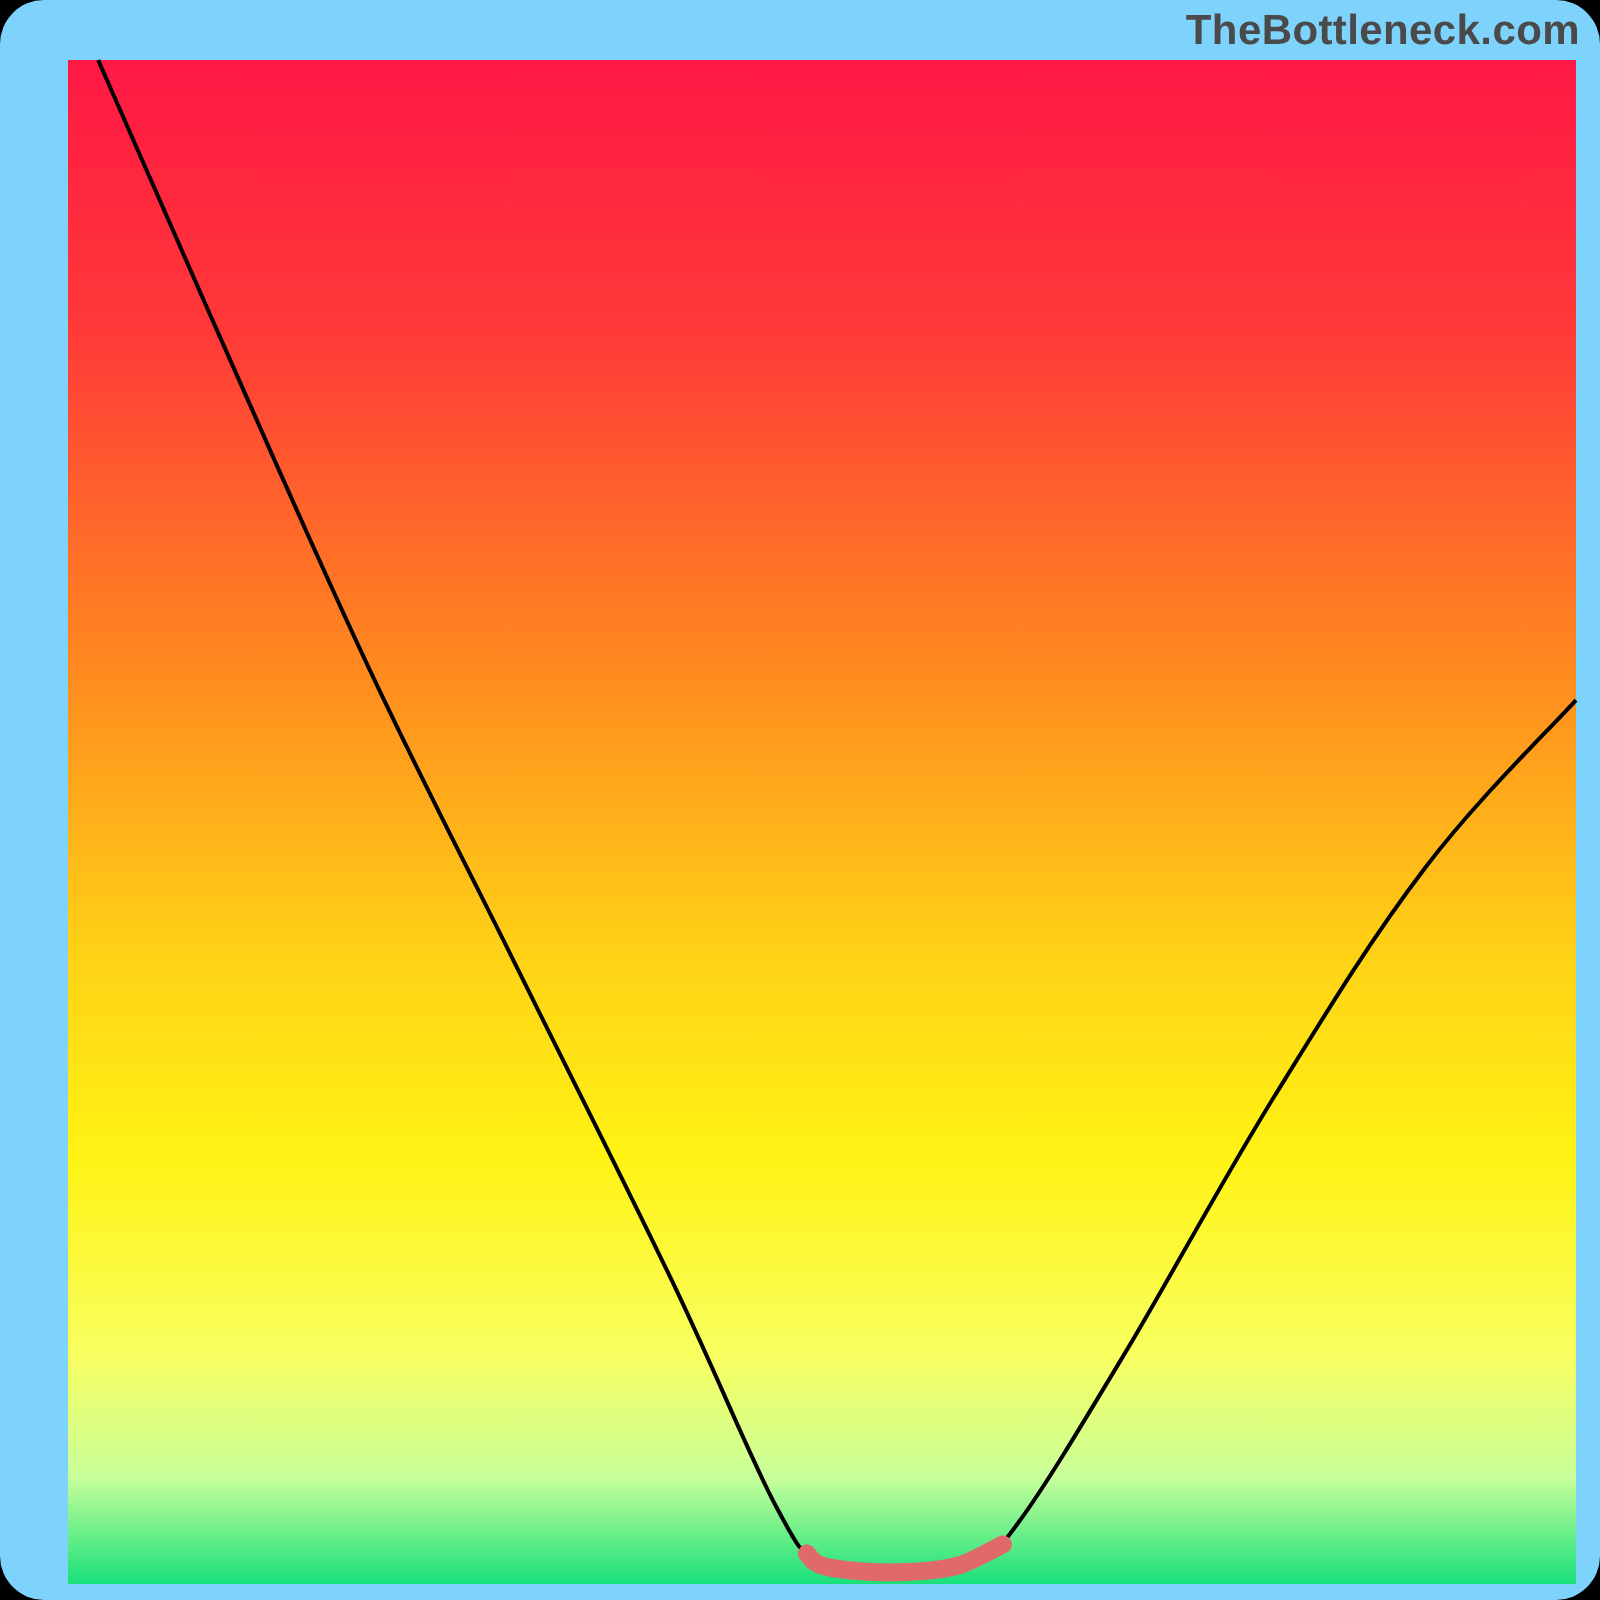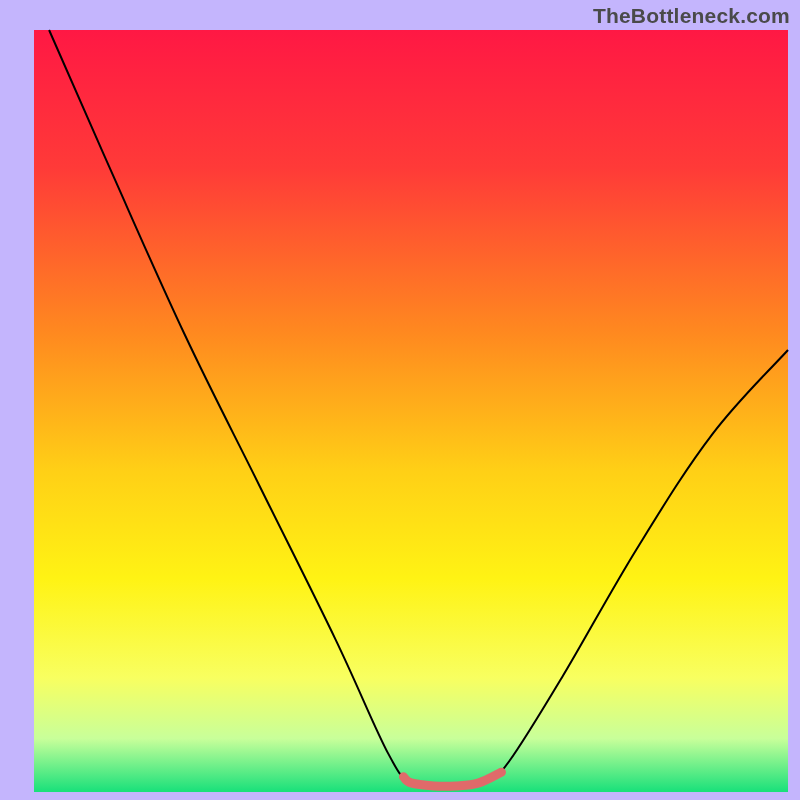--- a/index.html
+++ b/index.html
@@ -8,21 +8,22 @@
     width: 800px;
     height: 800px;
     background: #000;
     overflow: hidden;
     font-family: Arial, Helvetica, sans-serif;
   }
   .frame {
     position: relative;
     width: 800px;
     height: 800px;
-    background: #c4b5fd;
+    background: #7dd3fc;
+    border-radius: 22px;
   }
   .watermark {
     position: absolute;
     top: 4px;
     right: 10px;
     color: #4a4a4a;
     font-size: 21px;
     font-weight: 600;
     letter-spacing: 0.2px;
     z-index: 10;

